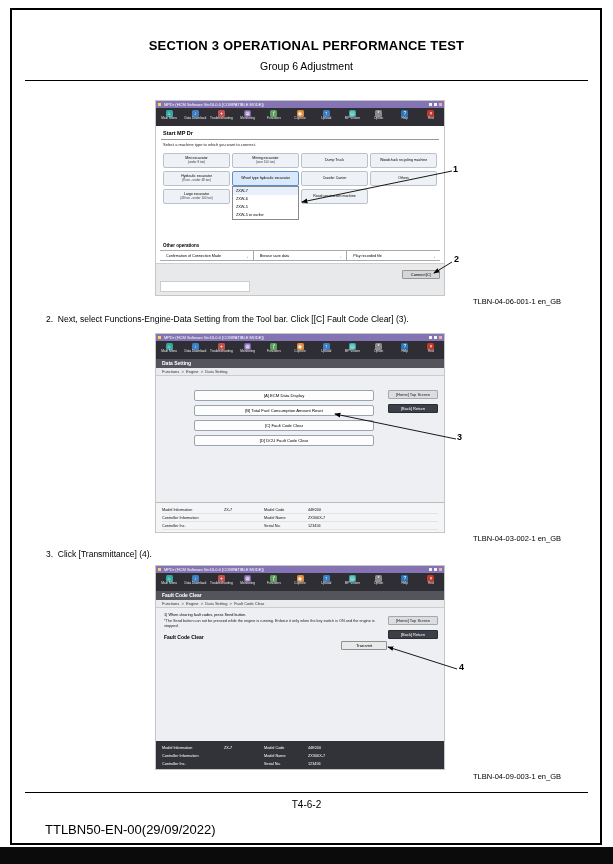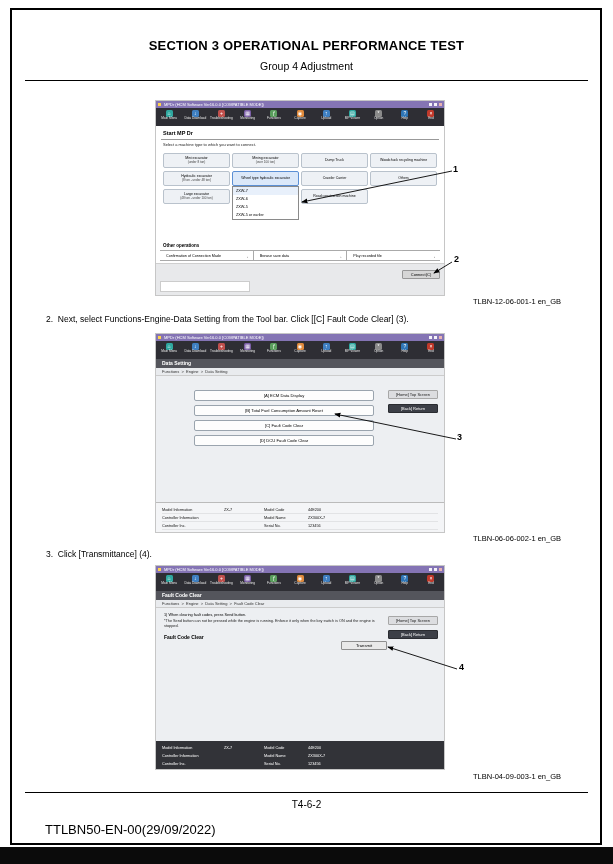--- a/index.html
+++ b/index.html
@@ -102,21 +102,21 @@
   .overlay { position:absolute; left:0; top:0; pointer-events:none; z-index:10; }
   .callout-num { position:absolute; font-size:9px; font-weight:bold; z-index:11; }
   .cn1{left:453px;top:164px}.cn2{left:454px;top:254px}.cn3{left:457px;top:432px}.cn4{left:459px;top:662px}
 </style>
 </head>
 <body>
 
 <div class="page-border"></div>
 
 <div class="section-title">SECTION 3 OPERATIONAL PERFORMANCE TEST</div>
-<div class="group-title">Group 4 Adjustment</div>
+<div class="group-title">Group 6 Adjustment</div>
 <div class="title-rule"></div>
 
 <div class="shot shot1">
   <div class="titlebar">
     <span class="app-icon"></span>
     <span>MPDr (HCM Software Ver16.0.0 [COMPATIBLE MODE])</span>
     <span class="win-controls">
       <span class="win-dot"></span>
       <span class="win-dot"></span>
       <span class="win-dot close"></span>
@@ -245,21 +245,21 @@
       <span>Play recorded file</span>
       <span class="op-arrow">→</span>
     </div>
   </div>
 
   <div class="s1-footer">
     <div class="s1-statusbox"></div>
     <div class="connect-btn">Connect(C)</div>
   </div>
 </div>
-<div class="caption cap1">TLBN-12-06-001-1 en_GB</div>
+<div class="caption cap1">TLBN-04-06-001-1 en_GB</div>
 
 <div class="step-text step2">2.&nbsp;&nbsp;Next, select Functions-Engine-Data Setting from the Tool bar. Click [[C] Fault Code Clear] (3).</div>
 
 <div class="shot shot2">
   <div class="titlebar">
     <span class="app-icon"></span>
     <span>MPDr (HCM Software Ver16.0.0 [COMPATIBLE MODE])</span>
     <span class="win-controls">
       <span class="win-dot"></span>
       <span class="win-dot"></span>
@@ -352,21 +352,21 @@
       </div>
 
       <div class="info-row">
         <span class="c1">Controller Inc.</span>
         <span class="c2"></span>
         <span class="c3">Serial No.</span>
         <span class="c4">123456</span>
       </div>
     </div>
 </div>
-<div class="caption cap2">TLBN-06-06-002-1 en_GB</div>
+<div class="caption cap2">TLBN-04-03-002-1 en_GB</div>
 
 <div class="step-text step3">3.&nbsp;&nbsp;Click [Transmittance] (4).</div>
 
 <div class="shot shot3">
   <div class="titlebar">
     <span class="app-icon"></span>
     <span>MPDr (HCM Software Ver16.0.0 [COMPATIBLE MODE])</span>
     <span class="win-controls">
       <span class="win-dot"></span>
       <span class="win-dot"></span>

